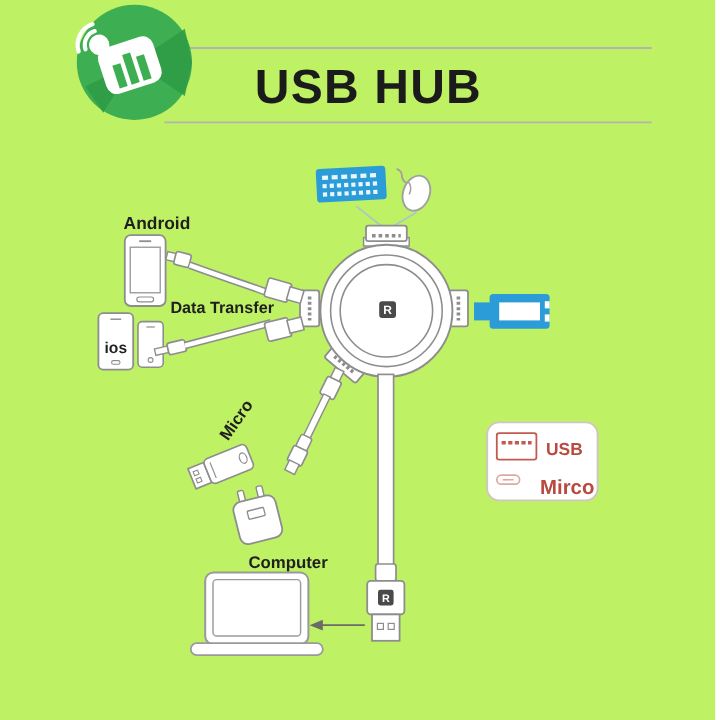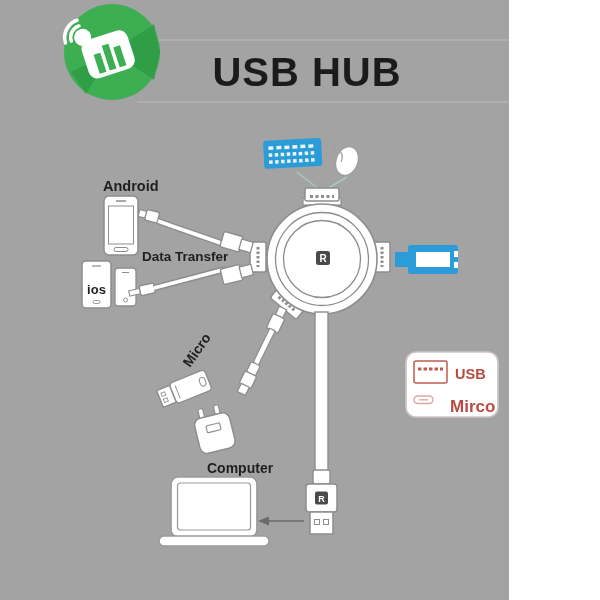--- a/index.html
+++ b/index.html
@@ -1,16 +1,16 @@
 <!DOCTYPE html>
 <html><head>
 <meta charset="utf-8">
 <style>
   html,body{margin:0;padding:0;background:#fff;}
-  .stage{position:relative;width:509px;height:600px;background:#a3a3a3;overflow:hidden;
+  .stage{position:relative;width:596px;height:600px;background:#bef264;overflow:hidden;
          font-family:"Liberation Sans", sans-serif;}
   svg{display:block;}
   text{font-family:"Liberation Sans", sans-serif;}
   .title-text{font-weight:bold;fill:#1b1b1b;letter-spacing:1px;}
   .label{font-weight:bold;fill:#1f1f1f;}
   .legend-text{font-weight:bold;fill:#b84a41;}
 </style>
 </head>
 <body>
 

